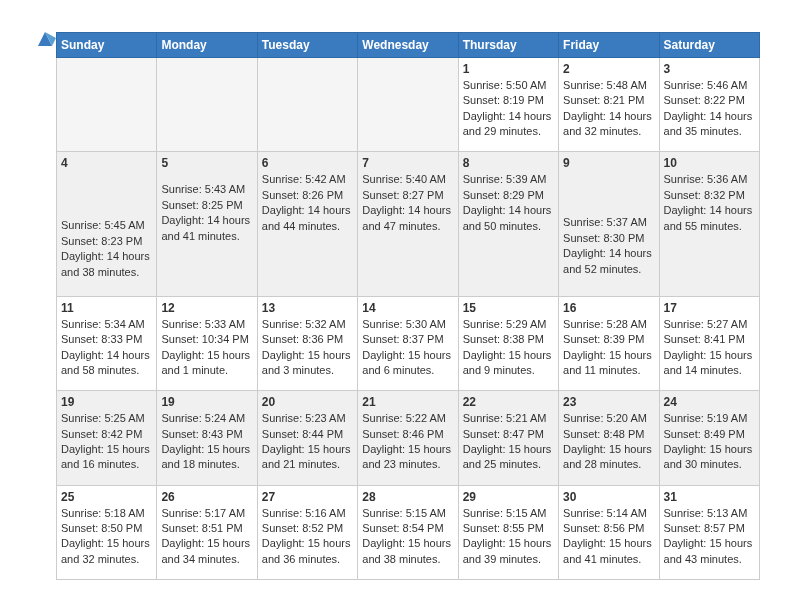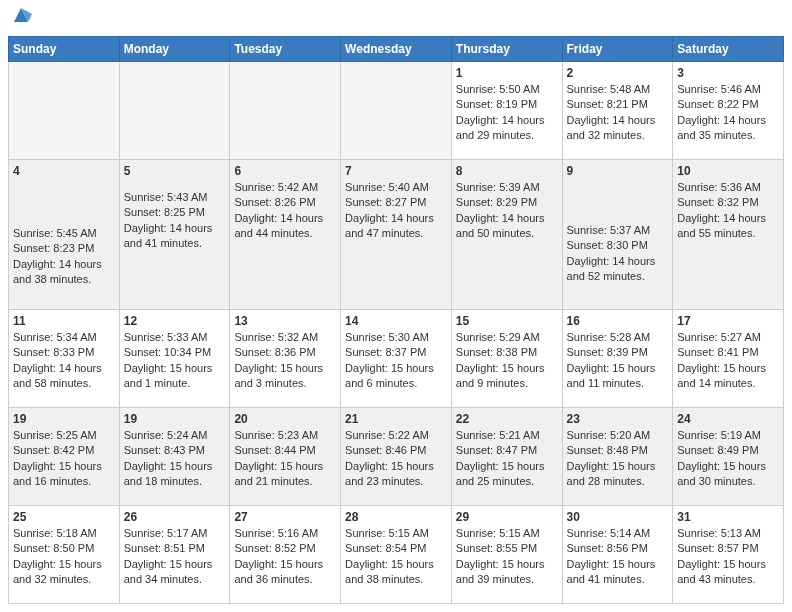--- a/index.html
+++ b/index.html
@@ -6,23 +6,22 @@
     body {
       width: 792px;
       height: 612px;
       font-family: Arial, sans-serif;
       background: #fff;
       overflow: hidden;
     }
     .page {
       width: 792px;
       height: 612px;
-      padding: 8px;
+      padding: 32px;
       display: flex;
-      flex-direction: column;
       justify-content: space-between;
     }
     .header {
       display: flex;
       justify-content: space-between;
       align-items: flex-start;
       margin-bottom: 10px;
     }
     .logo {
       display: flex;

